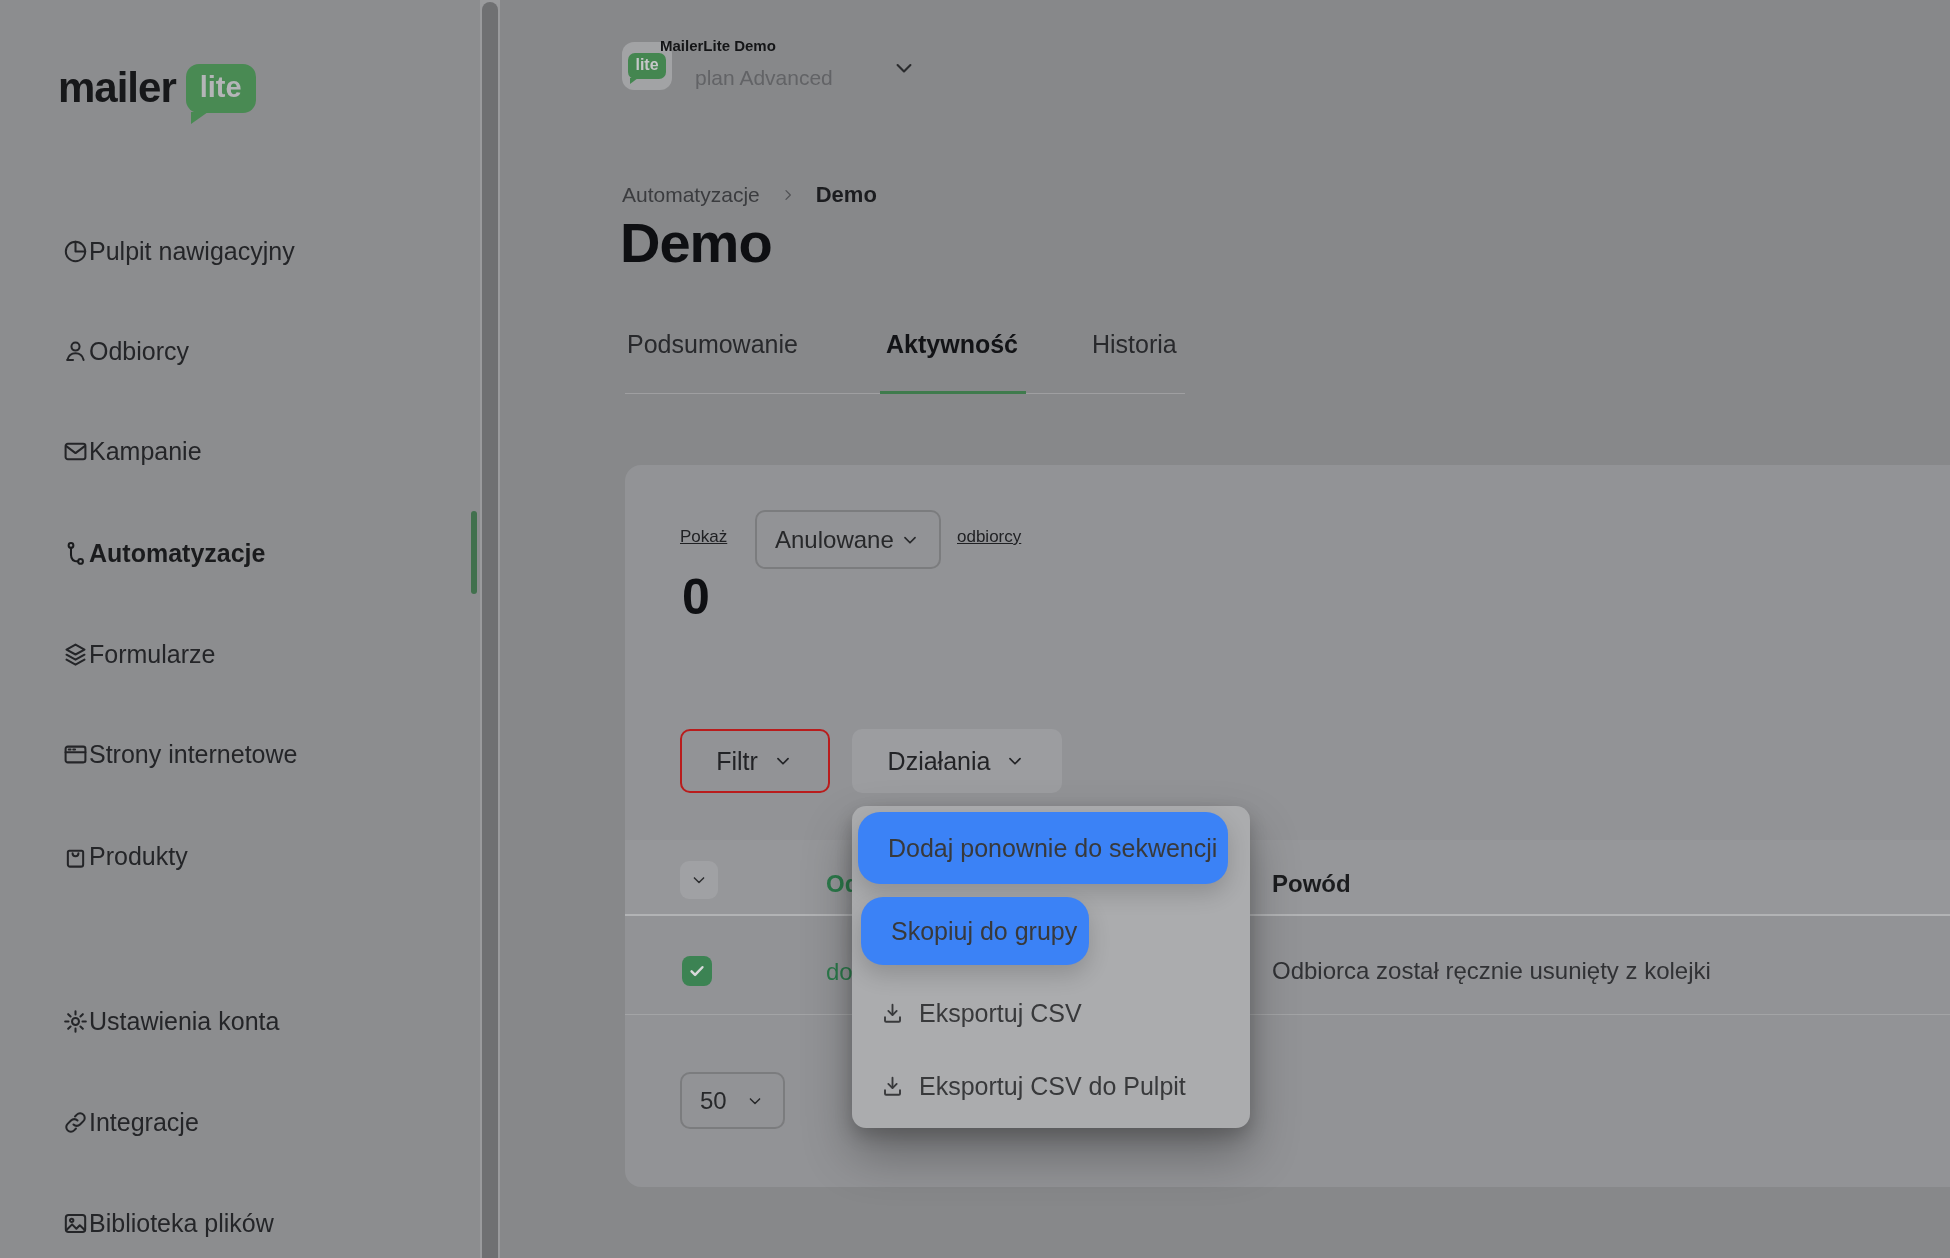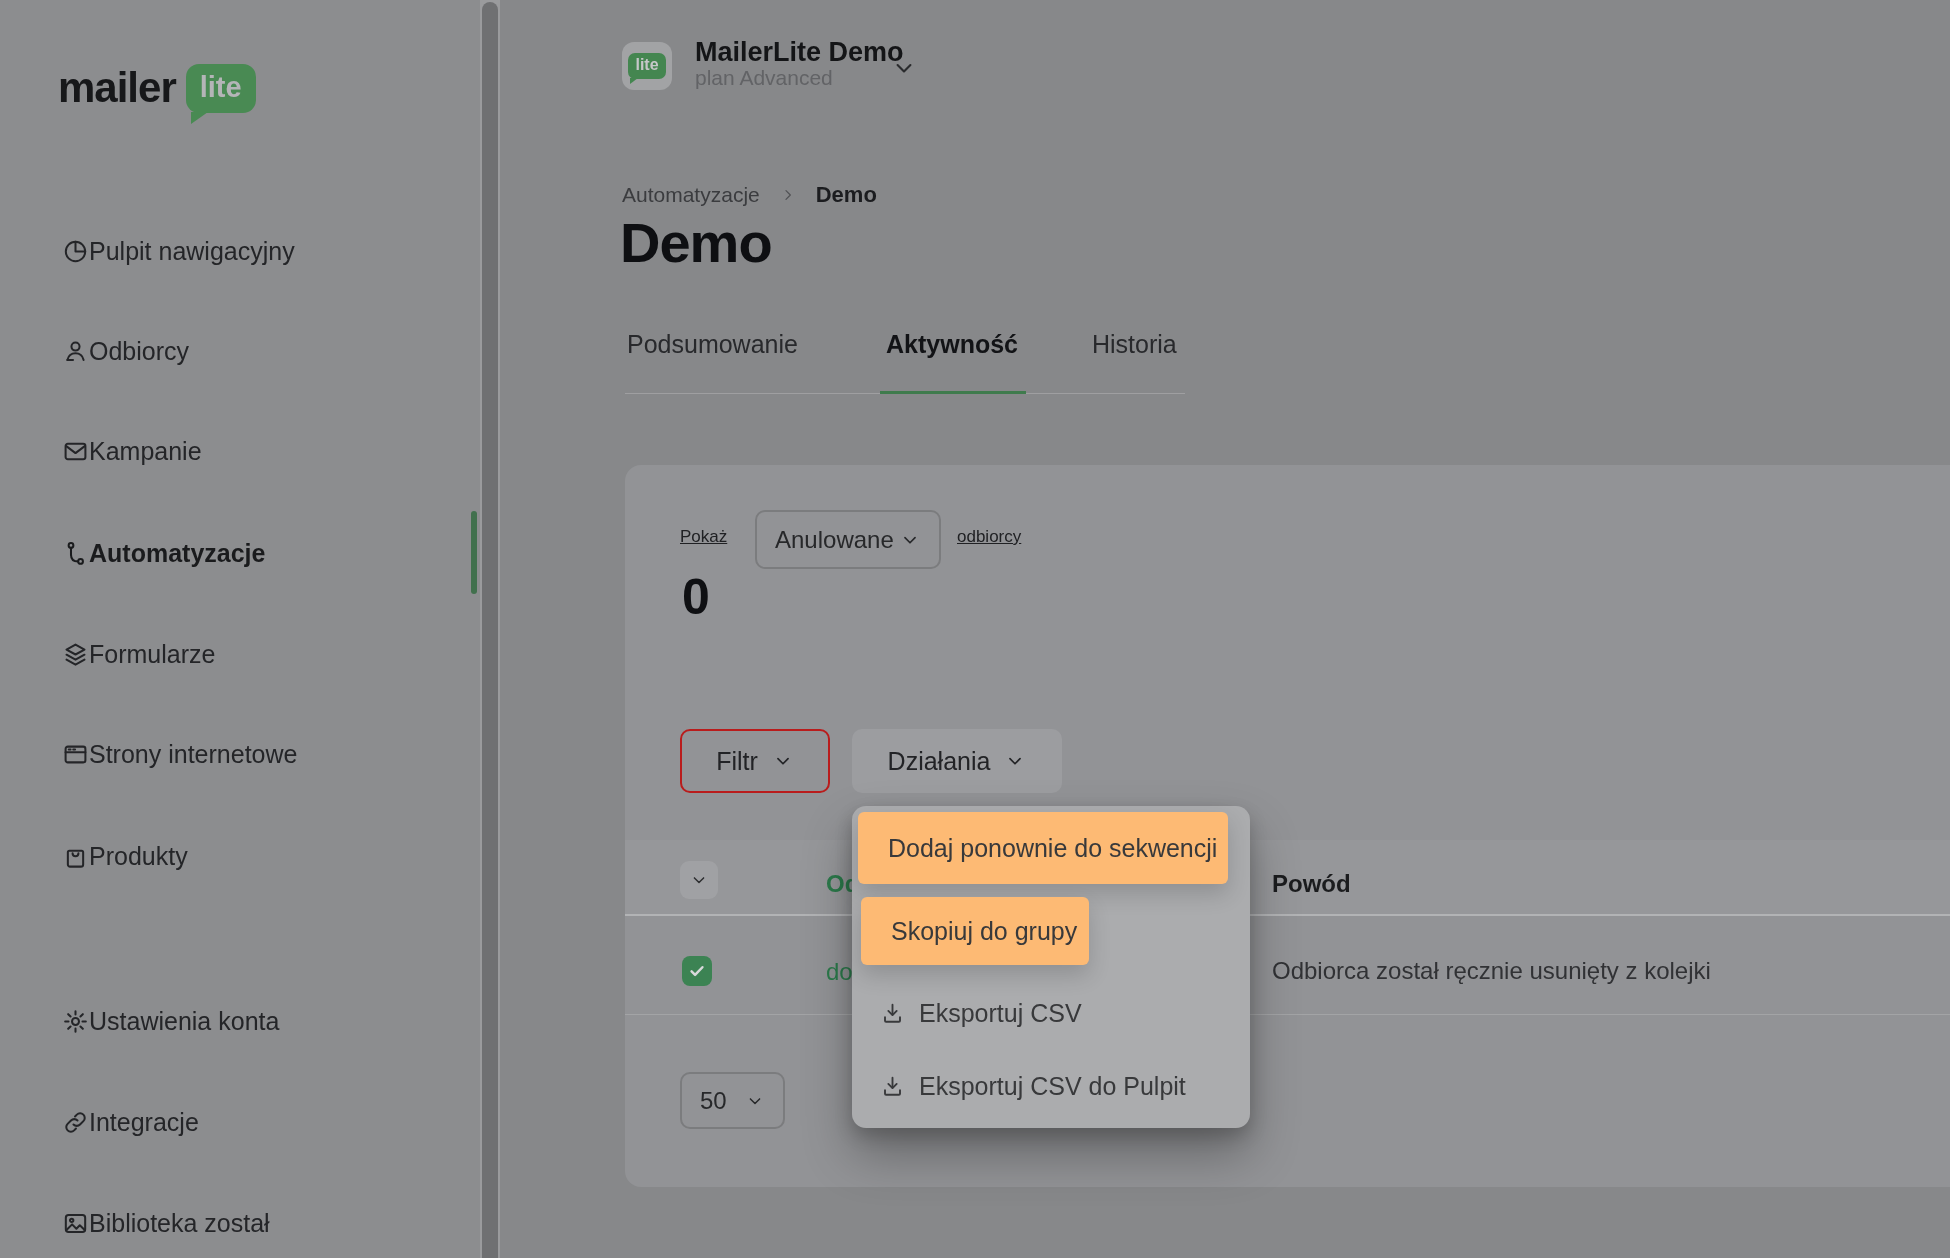--- a/index.html
+++ b/index.html
@@ -29,21 +29,21 @@
   .gutter-thumb{position:absolute;left:2px;top:2px;width:16px;height:1256px;
             background:#6f7072;border-radius:9px 9px 0 0;}
 
   
   .app-badge{position:absolute;left:622px;top:42px;width:50px;height:48px;background:#a2a3a5;
             border-radius:12px;display:flex;align-items:center;justify-content:center;}
   .app-badge-bubble{position:relative;background:#448650;color:#c6c7c9;font-size:16px;font-weight:700;
             padding:3px 7px 5px;border-radius:7px;}
   .app-badge-bubble::after{content:"";position:absolute;left:2px;bottom:-5px;width:0;height:0;
             border-left:8px solid #448650;border-bottom:6px solid transparent;}
-  .account-name{position:absolute;left:695px;top:37px;font-size:27px;font-weight:700;color:#141517;}
+  .account-name{position:absolute;left:660px;top:37px;font-size:15px;font-weight:700;color:#141517;}
   .account-plan{position:absolute;left:695px;top:66px;font-size:21px;color:#626366;}
   .chev{color:#2a2b2d;}
   .chev svg{display:block;}
 
   
   .breadcrumb{position:absolute;left:622px;top:182px;display:flex;align-items:center;gap:20px;font-size:21px;}
   .crumb-parent{color:#3b3c3f;cursor:pointer;}
   .crumb-sep{color:#505154;}
   .crumb-current{color:#1b1c1f;font-weight:700;font-size:22px;}
   .page-title{position:absolute;left:620px;top:210px;font-size:56px;font-weight:700;
@@ -77,21 +77,21 @@
   .col-reason{position:absolute;left:1272px;top:870px;font-size:24px;font-weight:700;color:#1b1c1e;}
   .row-border{position:absolute;left:625px;top:1014px;width:1350px;height:1px;background:rgba(255,255,255,0.16);}
   .checkbox{position:absolute;left:682px;top:956px;width:30px;height:30px;background:#3c8353;
           border-radius:8px;display:flex;align-items:center;justify-content:center;cursor:pointer;}
   .cell-sub{position:absolute;left:826px;top:958px;font-size:24px;color:#2c7a4b;cursor:pointer;}
   .cell-reason{position:absolute;left:1272px;top:957px;font-size:24px;color:#313235;}
 
   
   .menu-panel{position:absolute;left:852px;top:806px;width:398px;height:322px;background:#abacae;
           border-radius:14px;box-shadow:0 26px 50px rgba(0,0,0,0.30),0 8px 18px rgba(0,0,0,0.18);z-index:6;}
-  .menu-pill{position:absolute;background:#fdba74;border-radius:6px;display:flex;align-items:center;
+  .menu-pill{position:absolute;background:#3b82f6;border-radius:22px;display:flex;align-items:center;
           padding-left:30px;box-sizing:border-box;font-size:25px;color:#38393b;cursor:pointer;
           box-shadow:0 10px 22px rgba(0,0,0,0.16);}
   .menu-item{position:absolute;left:28px;display:flex;align-items:center;gap:14px;font-size:25px;
           color:#38393b;cursor:pointer;}
   .menu-item svg{width:25px;height:25px;stroke:#333437;}
 
   
   .pagesize{position:absolute;left:680px;top:1072px;width:105px;height:57px;}
 </style>
 </head>
@@ -192,21 +192,21 @@
       <span>Integracje</span>
     </div>
     <div class="nav-item" style="top:1195px">
       <svg viewBox="0 0 24 24">
           <g class="icon-stroke">
             <rect x="3.4" y="4.4" width="17.2" height="15.2" rx="2.4"></rect>
             <circle cx="8.6" cy="9.2" r="1.5"></circle>
             <path d="M4.2 17.6l4.8-4.8 3.8 3.8 3-3 4.6 4.4"></path>
           </g>
         </svg>
-      <span>Biblioteka został</span>
+      <span>Biblioteka plików</span>
     </div>
 
     <div class="active-indicator"></div>
   </div>
 
   <div class="gutter">
     <div class="gutter-thumb"></div>
   </div>
 
   <div class="app-badge">

